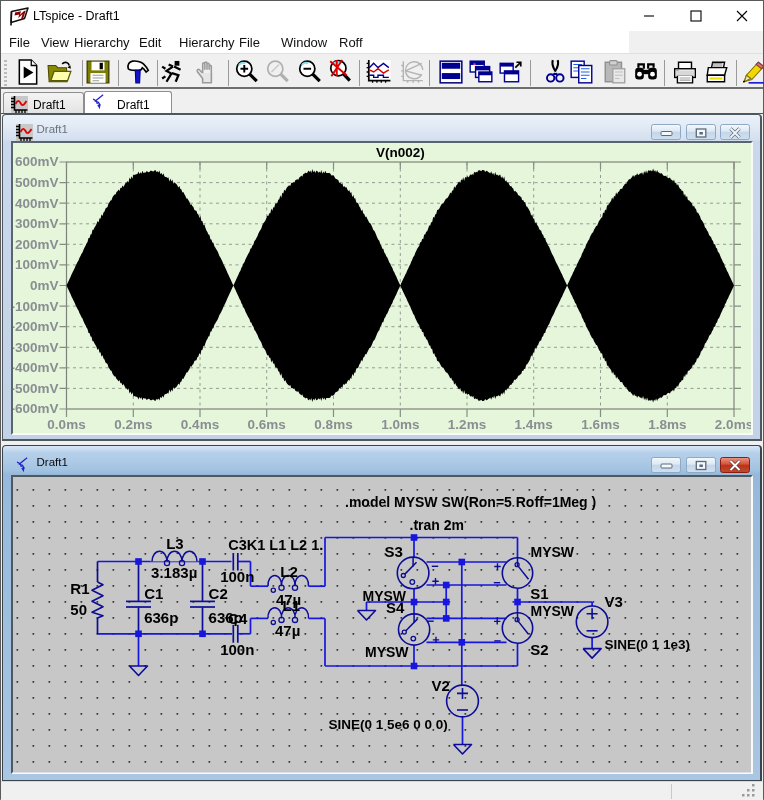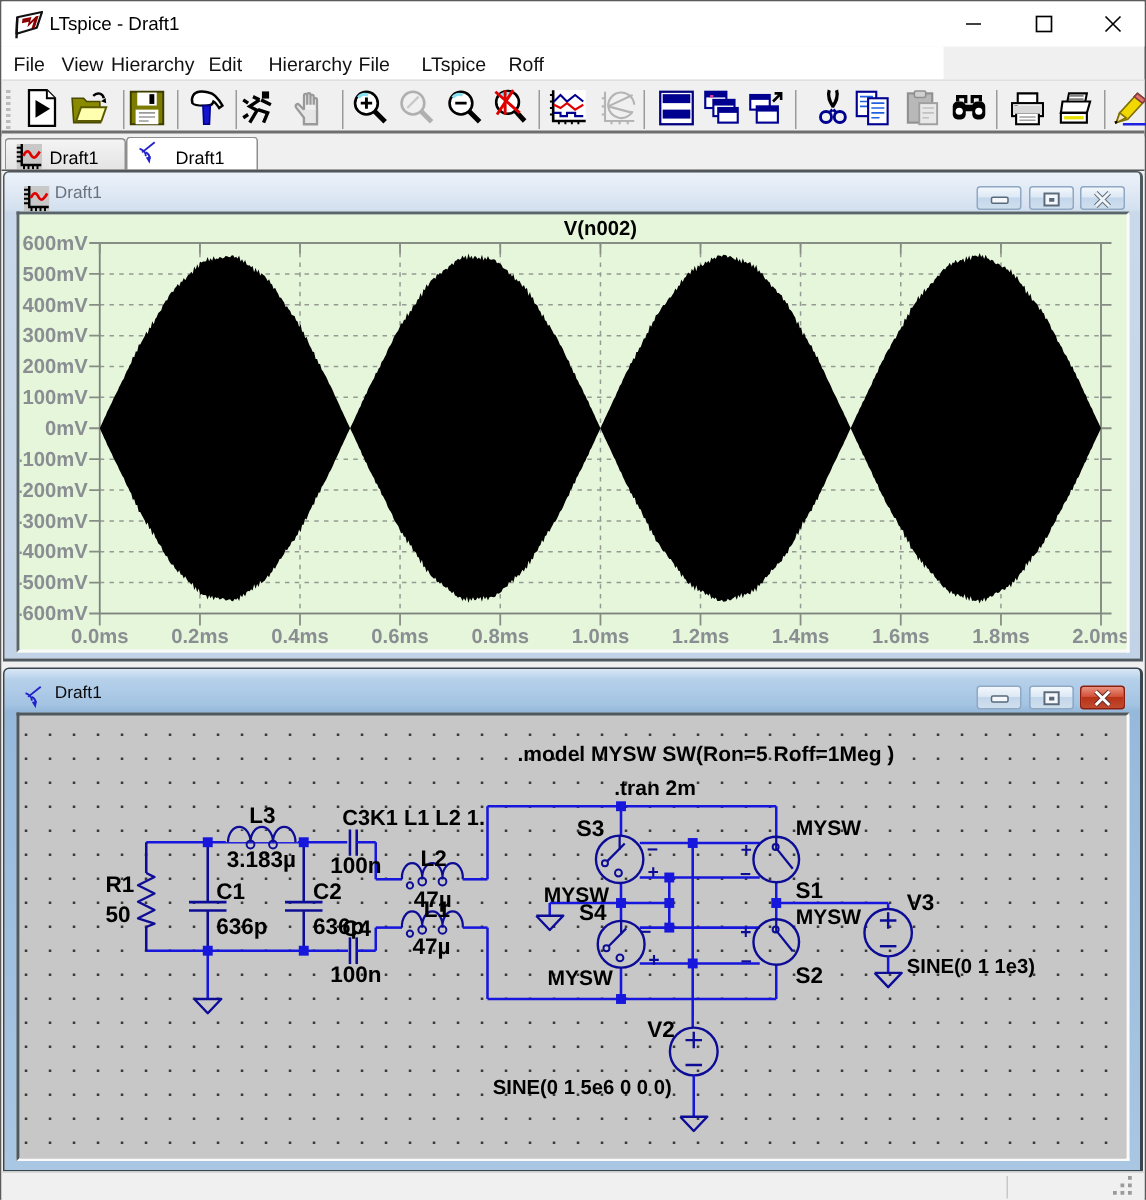--- a/index.html
+++ b/index.html
@@ -17,21 +17,21 @@
         <path d="M116 10l10 10M126 10l-10 10" stroke="#000" stroke-width="1.1"></path>
       </svg>
 </div>
 <div class="abs" style="left:0;top:30px;width:628px;height:22px;background:#fff;font-size:13px;color:#111">
 <span class="abs" style="left:8px;top:4px">File</span>
 <span class="abs" style="left:40px;top:4px">View</span>
 <span class="abs" style="left:73px;top:4px">Hierarchy</span>
 <span class="abs" style="left:138px;top:4px">Edit</span>
 <span class="abs" style="left:178px;top:4px">Hierarchy</span>
 <span class="abs" style="left:238px;top:4px">File</span>
-<span class="abs" style="left:280px;top:4px">LTspice</span>
+<span class="abs" style="left:280px;top:4px">Window</span>
 <span class="abs" style="left:338px;top:4px">Roff</span>
 </div>
 <div class="abs" style="left:0;top:52px;width:762px;height:36px;background:#f0f0f0;border-top:1px solid #e0e0e0;border-bottom:2px solid #6e6e6e">
 <svg style="position:absolute;left:14px;top:5px" width="26" height="26" viewBox="0 0 24 24">
         <path d="M4 1h11l5 5v17H4z" fill="#fff" stroke="#000" stroke-width="1.4"></path>
         <path d="M15 1v5h5" fill="#fff" stroke="#000" stroke-width="1.2"></path>
         <path d="M8 7l9 5.5L8 18z" fill="#000"></path>
       </svg>
       <svg style="position:absolute;left:46px;top:5px" width="26" height="26" viewBox="0 0 24 24">
         <path d="M2 21L1 6h7l2 2h8l0.5 13z" fill="#8a8a00" stroke="#4a4a00" stroke-width="1"></path>

